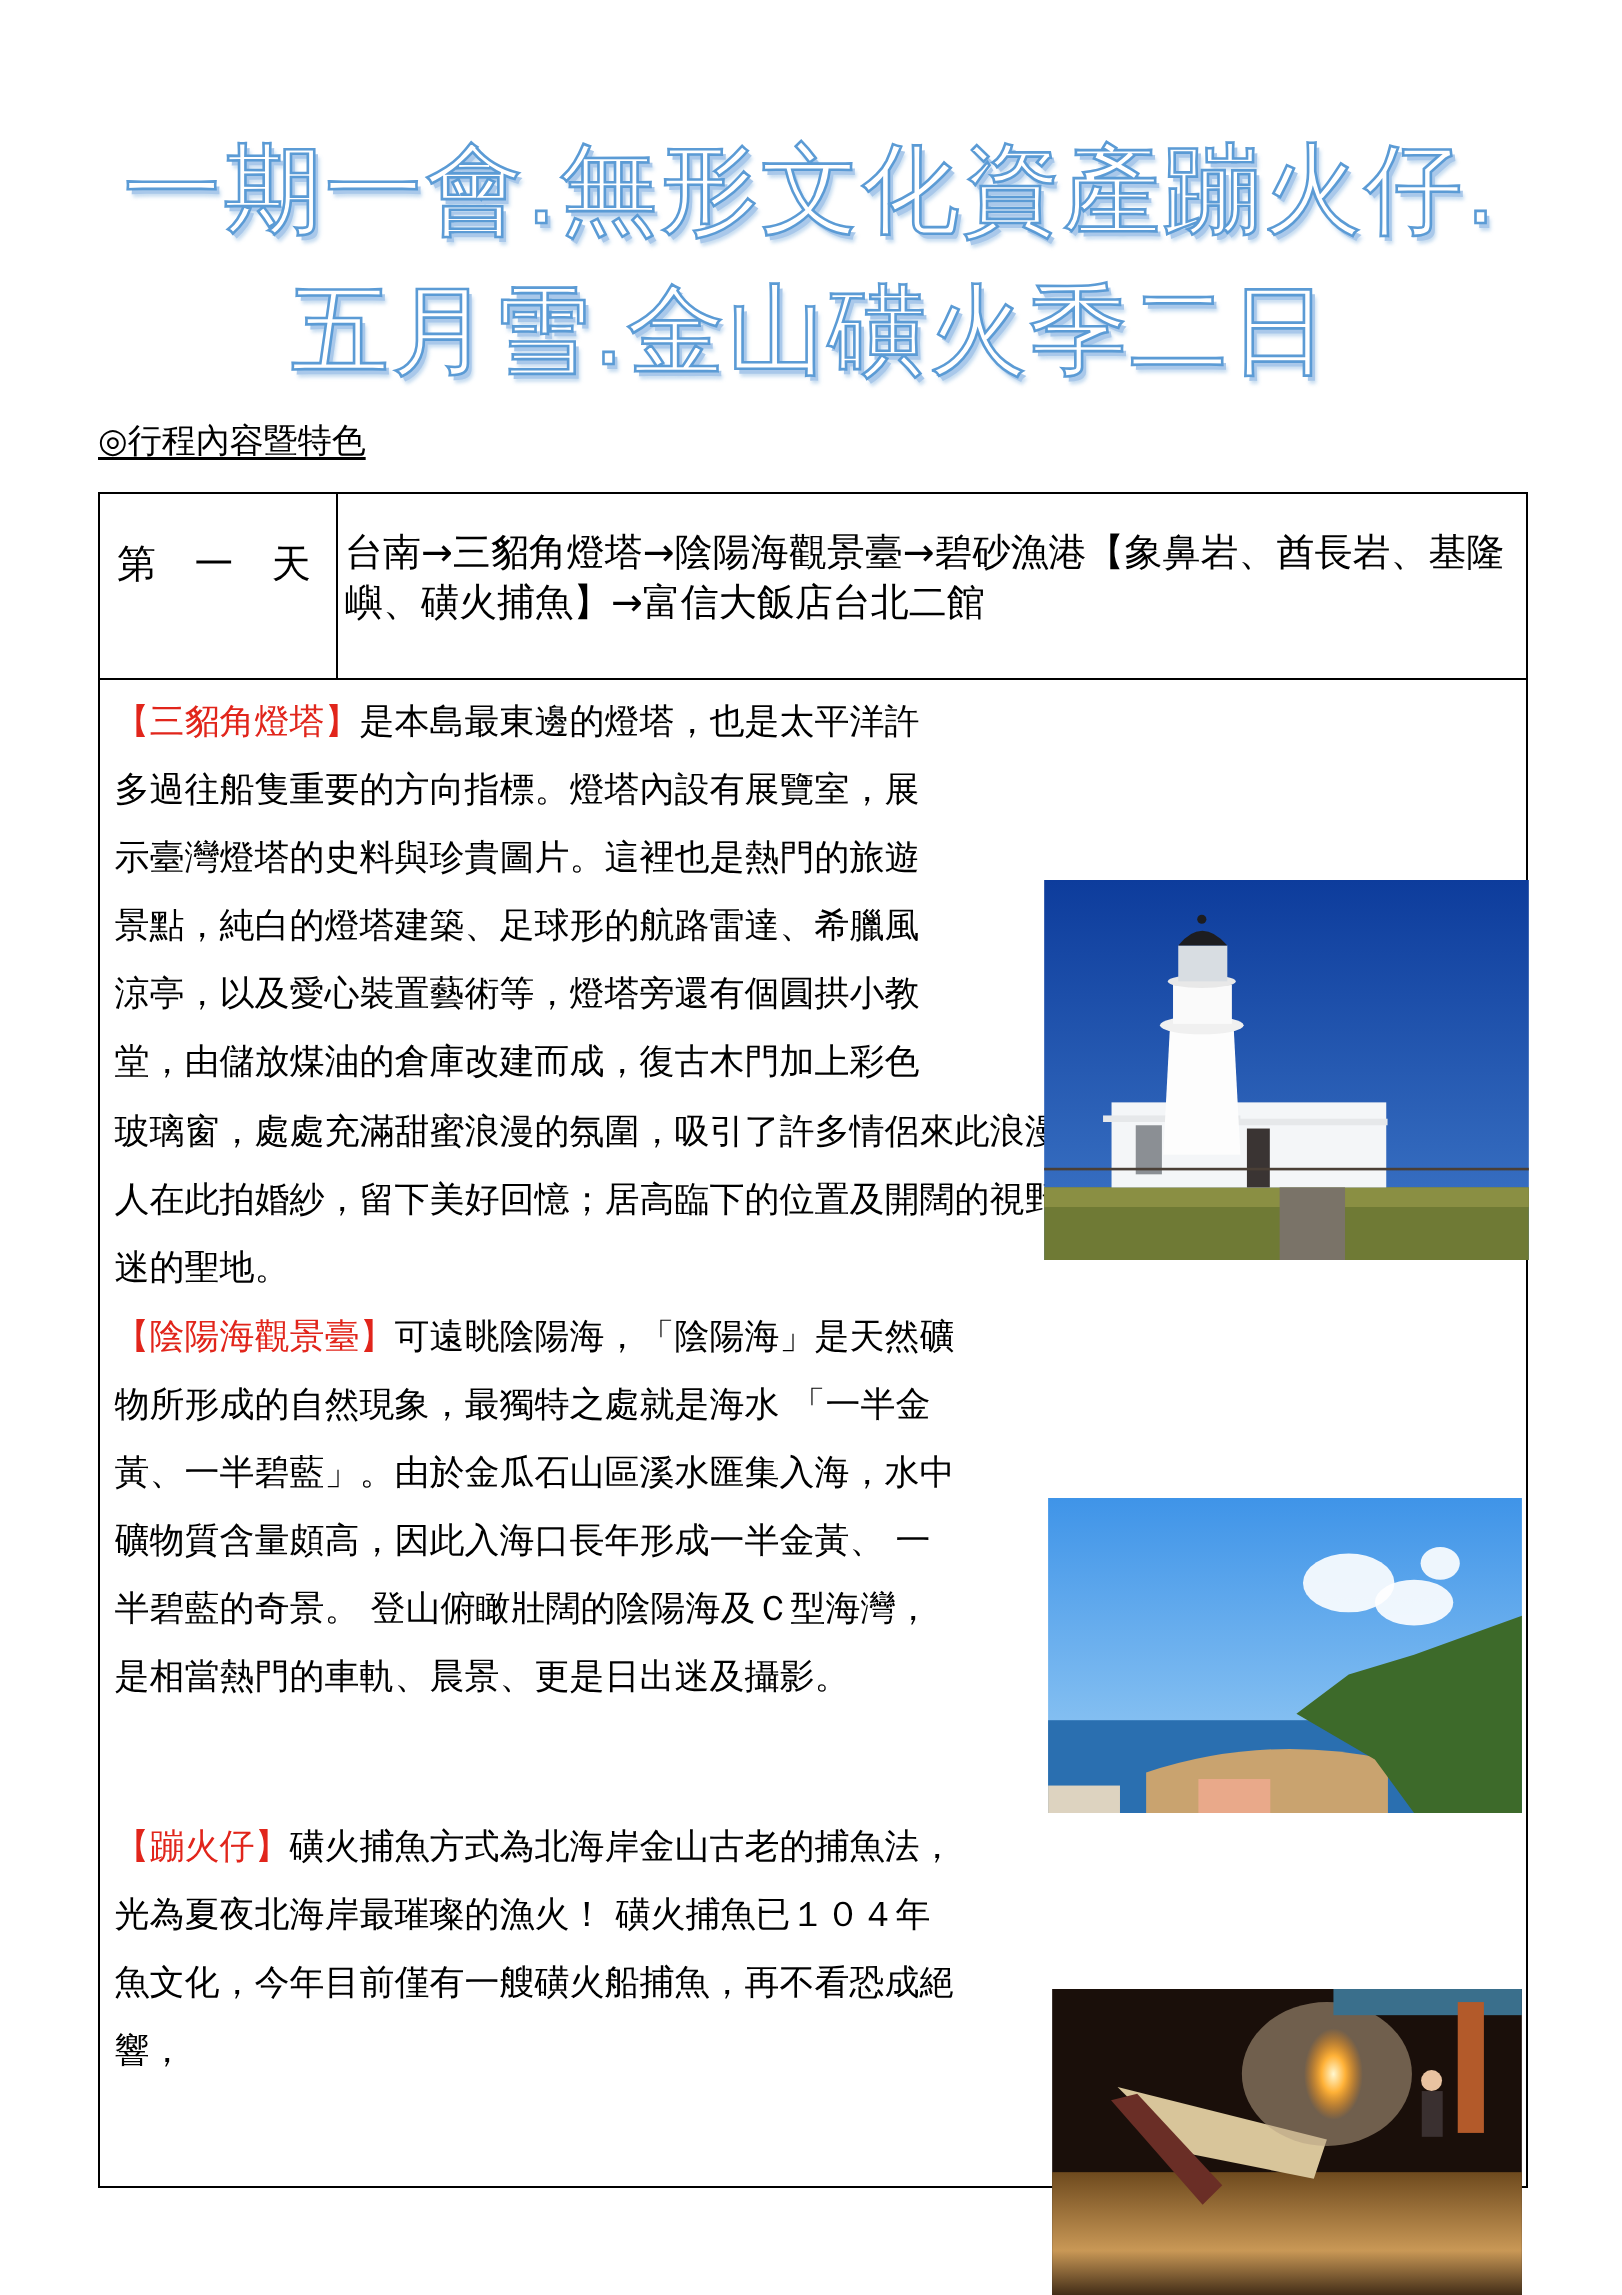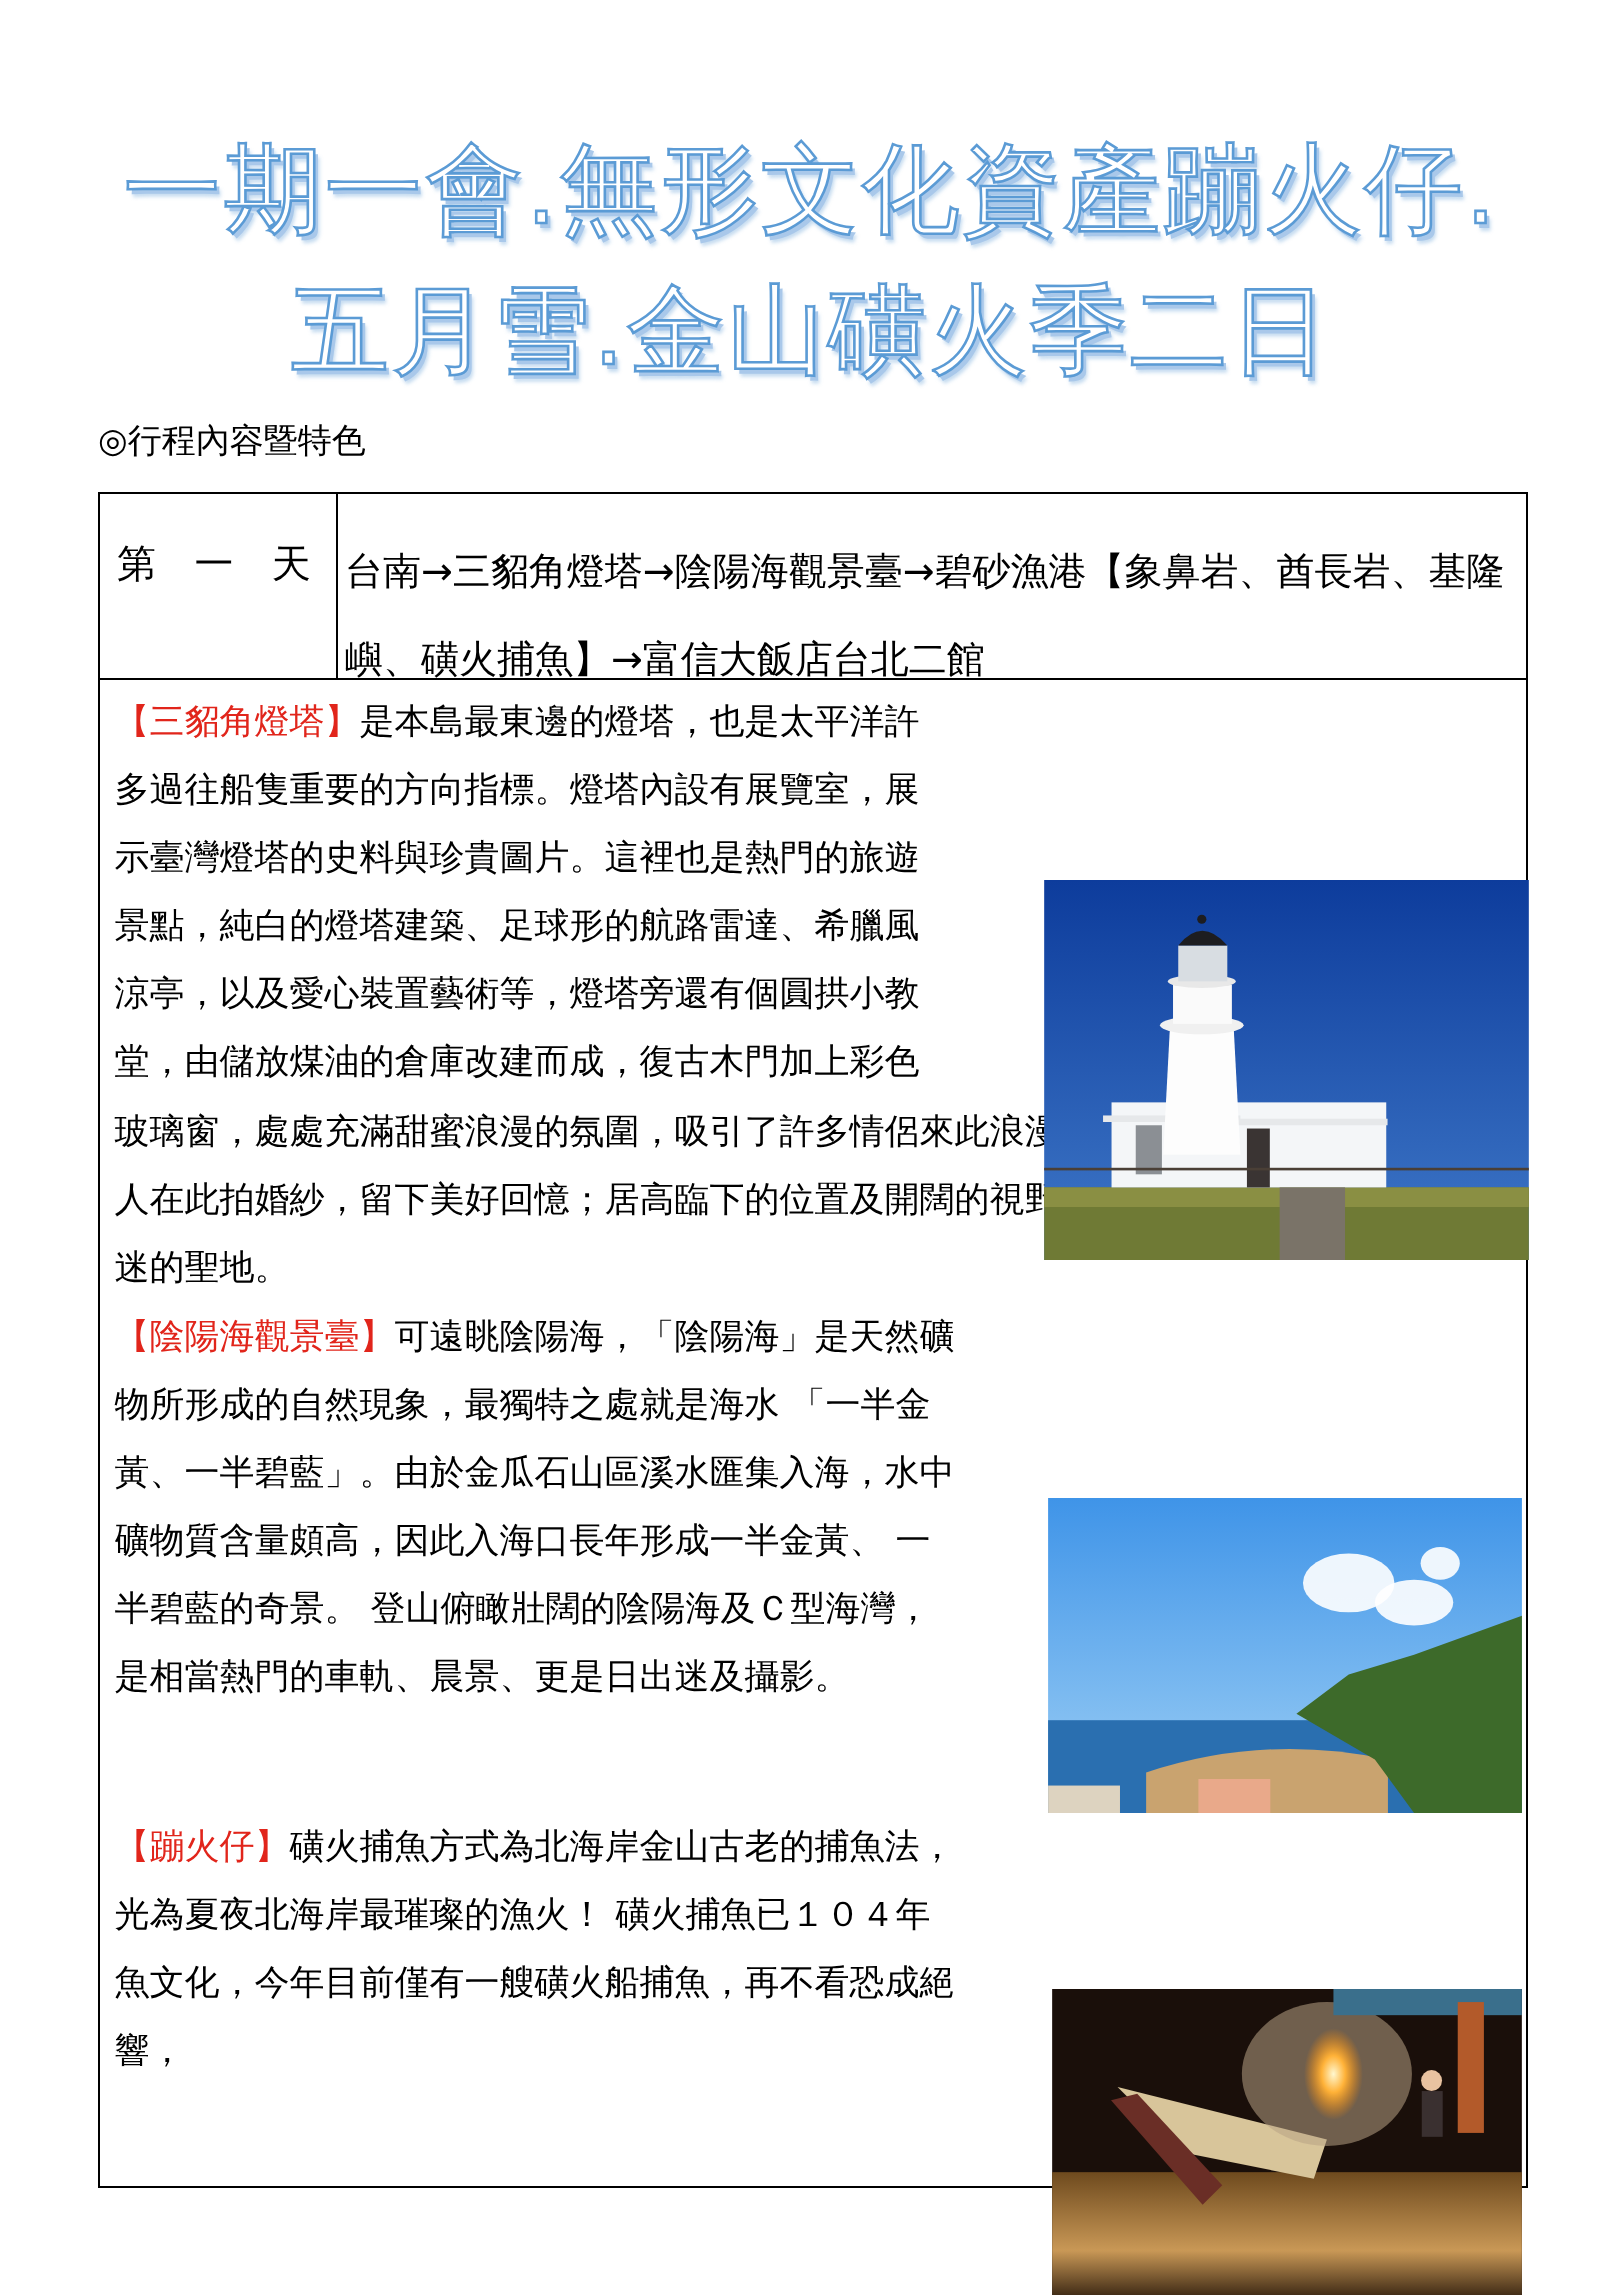--- a/index.html
+++ b/index.html
@@ -2,25 +2,25 @@
 <html style="font-size:10.5px"><head>
 <meta charset="utf-8">
 <style>
   html,body{margin:0;padding:0;background:#fff;}
   body{width:1622px;height:2295px;position:relative;overflow:hidden;font-family:"DejaVu Sans","Liberation Sans",sans-serif;color:#000;}
   .title{position:absolute;left:0;width:1622px;text-align:center;font-family:"DejaVu Sans",sans-serif;font-size:98px;line-height:111px;color:#fff;letter-spacing:2.6px;
     -webkit-text-stroke:2.6px #5b9bd5;
     text-shadow:3.9px 5.2px 0 #a9c8ea, 5.2px 7.9px 3.9px rgba(91,155,213,0.35);}
   .title1{top:134px;}
   .title2{top:275px;}
-  .section-heading{position:absolute;left:98px;top:419px;font-size:34px;line-height:42px;text-underline-offset:5.2px;text-decoration-thickness:2.6px;}
+  .section-heading{position:absolute;left:98px;top:419px;font-size:34px;line-height:42px;text-decoration:underline;text-underline-offset:5.2px;text-decoration-thickness:2.6px;}
   .table{position:absolute;left:98px;top:492px;width:1430px;height:1696px;border:2.6px solid #000;box-sizing:border-box;}
   .hdr{position:absolute;left:0;top:0;width:100%;height:186px;border-bottom:2.6px solid #000;box-sizing:border-box;}
   .day{position:absolute;left:0;top:0;width:238px;height:100%;border-right:2px solid #000;box-sizing:border-box;font-family:"DejaVu Serif",serif;font-size:39px;padding:43px 0 8px 17px;letter-spacing:13px;}
-  .route{position:absolute;left:245px;top:33px;width:1171px;font-size:38px;line-height:88px;}
+  .route{position:absolute;left:245px;top:33px;width:1171px;font-size:38px;line-height:50px;}
   .body{position:absolute;left:0;top:186px;width:100%;}
   .para{position:absolute;left:14.4px;font-size:35px;line-height:68px;}
   .red{color:#e1251b;}
   .photo{position:absolute;overflow:hidden;}
   .p1{left:944px;top:200px;width:485px;height:380px;}
   .p2{left:948px;top:818px;width:474px;height:315px;}
   .p3{left:952px;top:1309px;width:470px;height:314px;}
 </style>
 </head>
 <body>

